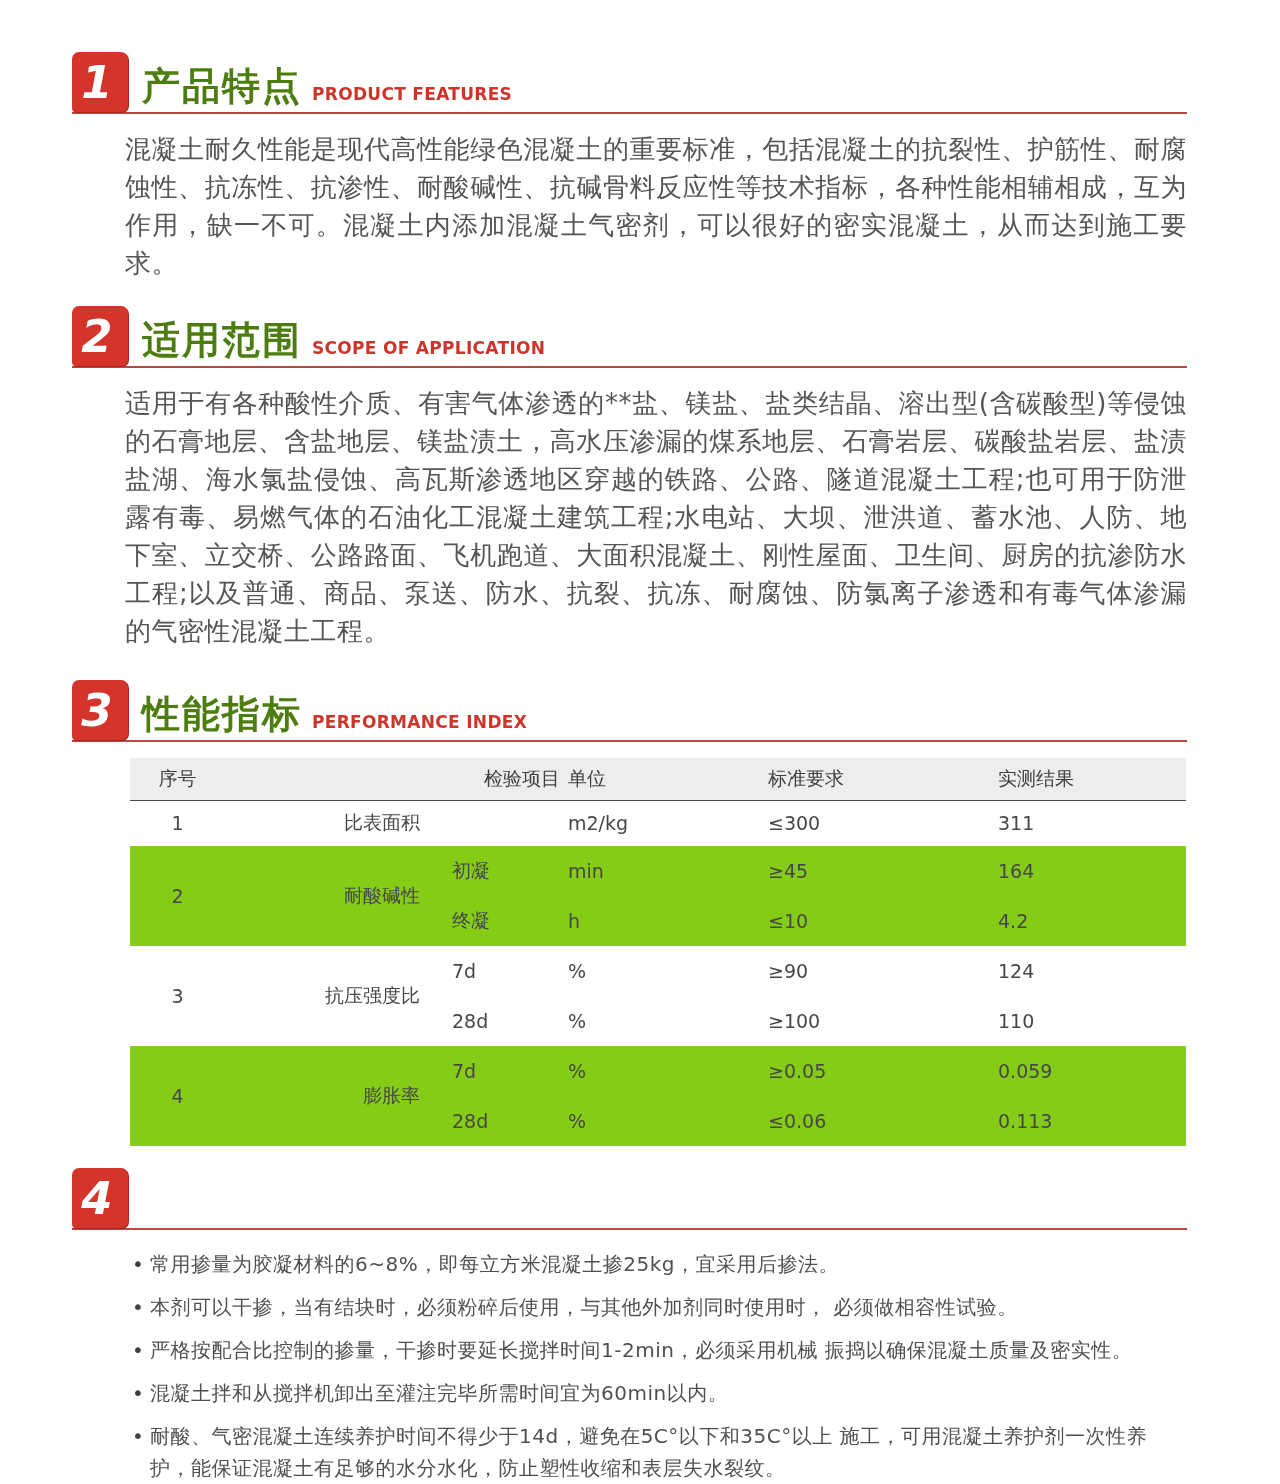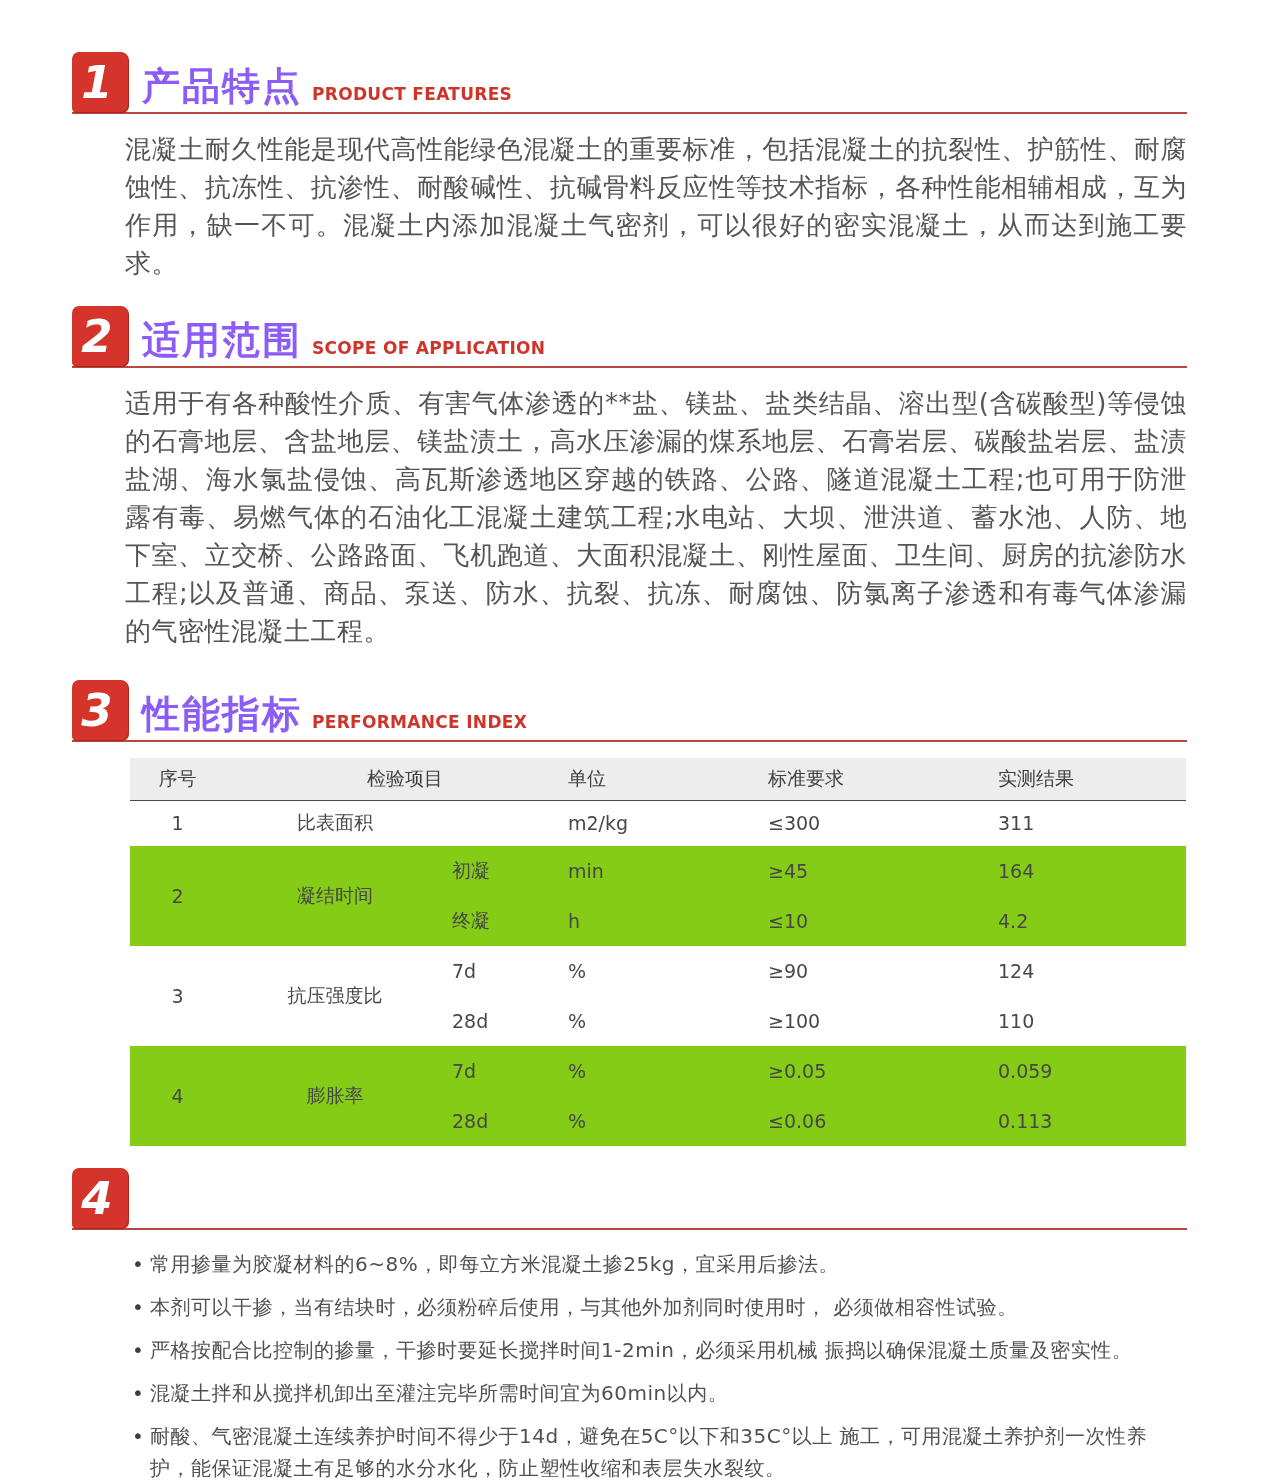--- a/index.html
+++ b/index.html
@@ -26,21 +26,21 @@
     font-size:45px;
     font-weight:bold;
     font-style:italic;
     display:flex; align-items:center; justify-content:center;
     padding-right:6px;
     box-shadow:1px 1px 0 #a8271f;
     flex:0 0 auto;
   }
   .titles { display:flex; align-items:flex-end; padding-bottom:7px; margin-left:14px; }
   .title-zh {
-    color:#8b5cf6;
+    color:#4d7c0f;
     font-size:38px;
     font-weight:bold;
     letter-spacing:2px;
     line-height:1;
   }
   .title-en {
     color:#cd352b;
     font-size:17px;
     font-weight:bold;
     margin-left:10px;
@@ -90,21 +90,21 @@
     height:42px;
     border-bottom:1px solid #4a4a4a;
     font-size:19px;
     color:#3f3f3f;
   }
   .perf-table tbody tr.white td { background:#ffffff; }
   .perf-table tbody tr.gray  td { background:#84cc16; }
   .perf-table tbody td { height:50px; }
   .perf-table tbody tr.single td { height:46px; }
   .c-no   { width:95px;  text-align:center; }
-  .c-item { width:195px; text-align:center; padding-left:25px; }
+  .c-item { width:195px; text-align:right; padding-left:25px; }
   .c-sub  { width:140px; text-align:left; padding-left:32px; }
   .c-unit { width:200px; text-align:left; padding-left:8px; }
   .c-std  { width:230px; text-align:left; padding-left:8px; }
   .c-res  { text-align:left; padding-left:8px; }
 </style>
 </head>
 <body>
 
 <div class="page">
 
@@ -155,21 +155,21 @@
           <td class="c-no">1</td>
           <td class="c-item">比表面积</td>
           <td class="c-sub"></td>
           <td class="c-unit">m2/kg</td>
           <td class="c-std">≤300</td>
           <td class="c-res">311</td>
         </tr>
 
         <tr class="gray">
           <td class="c-no" rowspan="2">2</td>
-          <td class="c-item" rowspan="2">凝结时间</td>
+          <td class="c-item" rowspan="2">耐酸碱性</td>
           <td class="c-sub">初凝</td>
           <td class="c-unit">min</td>
           <td class="c-std">≥45</td>
           <td class="c-res">164</td>
         </tr>
         <tr class="gray">
           <td class="c-sub">终凝</td>
           <td class="c-unit">h</td>
           <td class="c-std">≤10</td>
           <td class="c-res">4.2</td>

